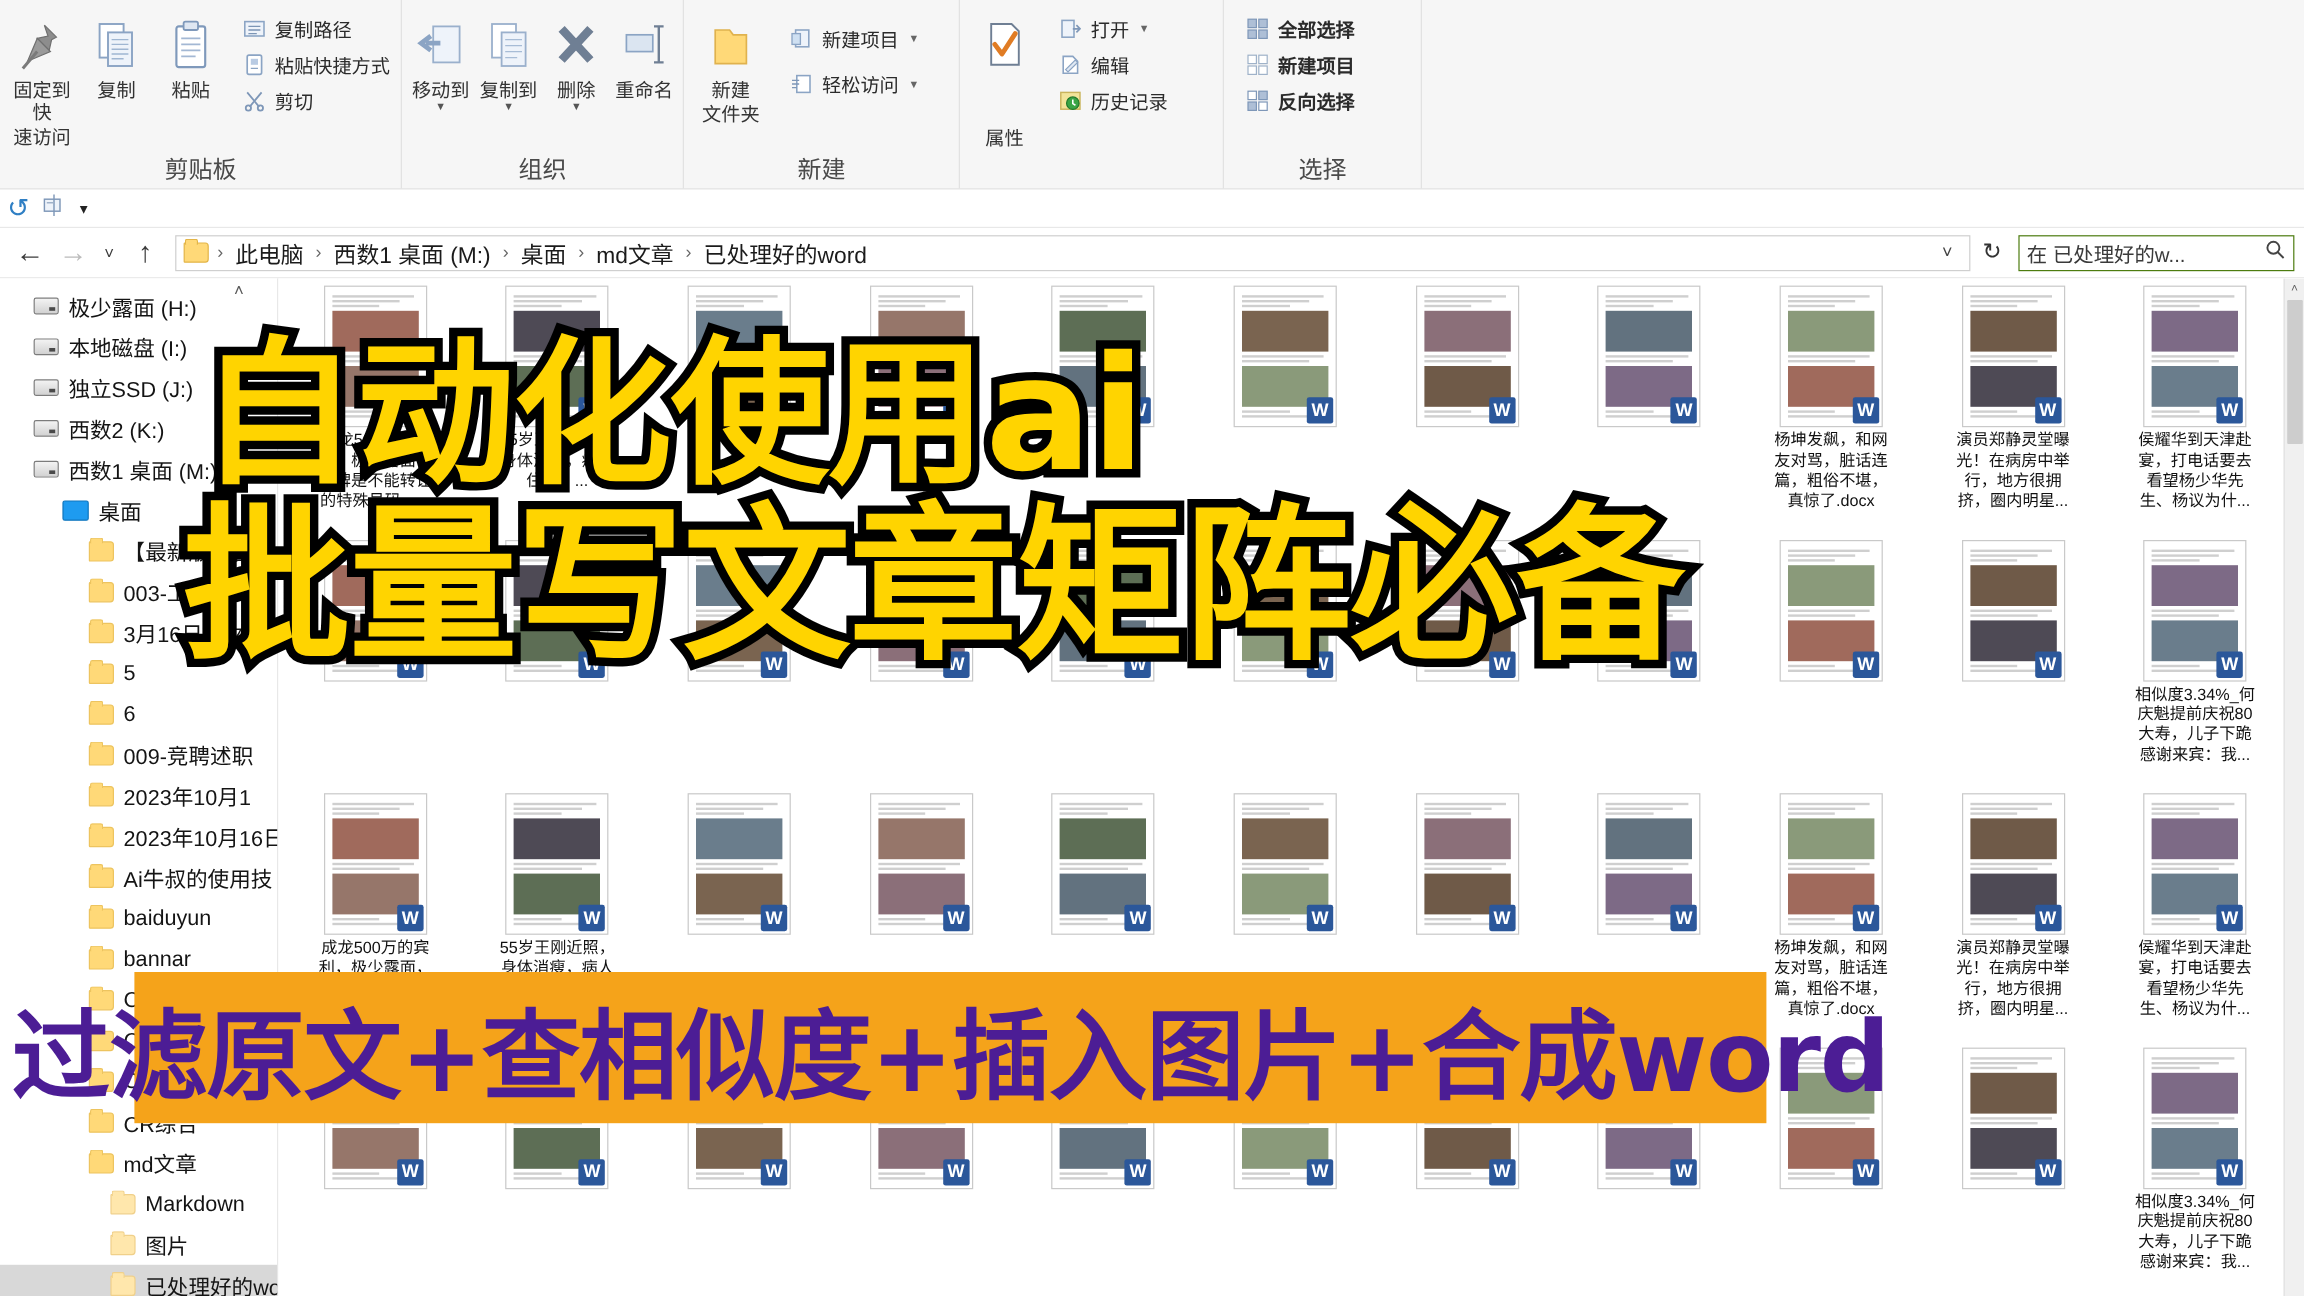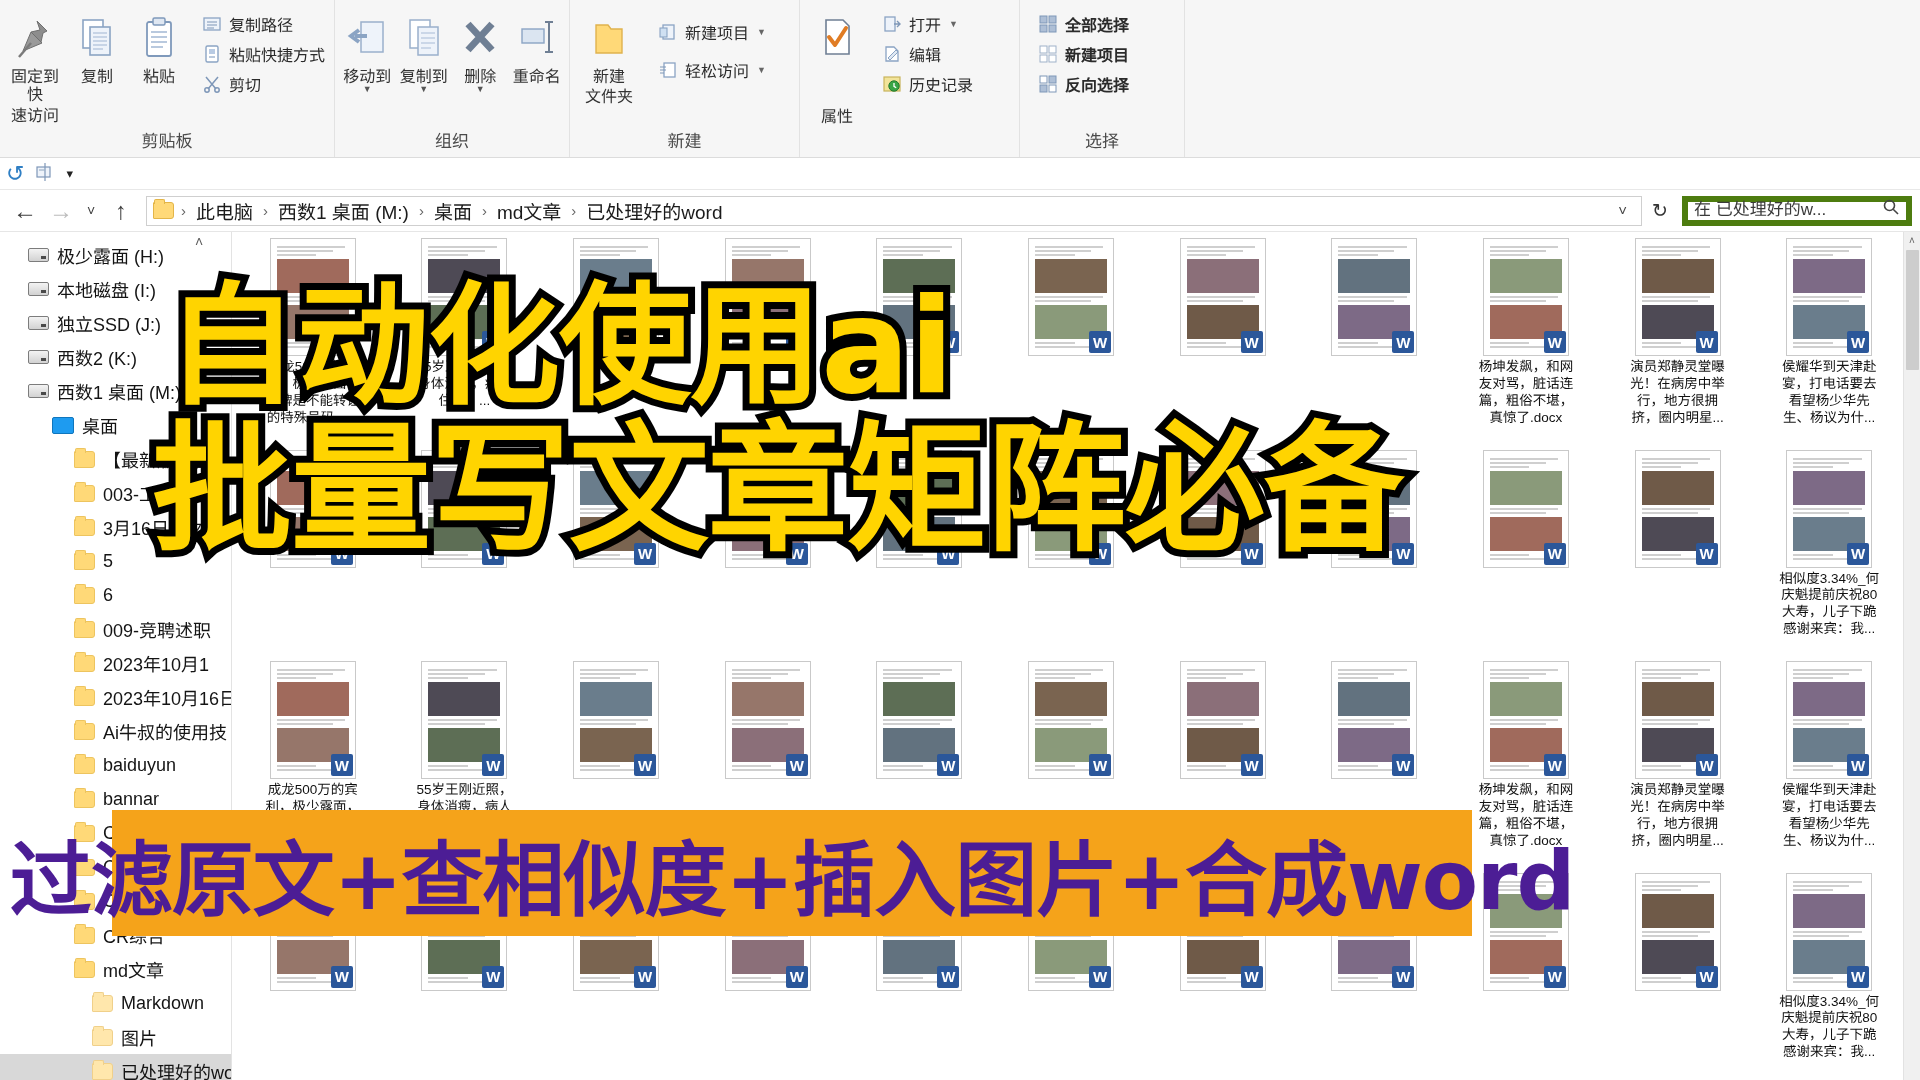--- a/index.html
+++ b/index.html
@@ -21,21 +21,21 @@
   .ribbon-group {
     position: relative;
     display: flex;
     flex-direction: column;
     justify-content: flex-start;
     border-right: 1px solid #e2e2e2;
     padding: 6px 4px 0 4px;
   }
   .rg-body { display: flex; align-items: flex-start; flex: 1; }
   .rg-title {
-    text-align: center; font-size: 17px; color: #4a4a4a;
+    text-align: center; font-size: 20px; color: #4a4a4a;
     height: 30px; line-height: 30px;
   }
 
   .big-btn {
     width: 74px; display: flex; flex-direction: column; align-items: center;
     padding-top: 6px; font-size: 16px; color: #333; text-align: center; line-height: 1.15;
     cursor: default;
   }
   .big-btn .ico { height: 54px; display: flex; align-items: center; justify-content: center; }
   .big-btn .lbl { margin-top: 2px; }
@@ -82,22 +82,22 @@
     width: 21px; height: 17px; background: #ffd978; border: 1px solid #e3b548;
     border-radius: 1px 3px 3px 1px; position: relative; margin-right: 2px;
   }
   .crumb-folder:before {
     content:""; position:absolute; left:0; top:-4px; width:9px; height:4px;
     background:#ffd978; border:1px solid #e3b548; border-bottom:none; border-radius:2px 2px 0 0;
   }
   #crumb-dropdown { margin-left:auto; font-size:15px; color:#444; padding:0 8px; cursor:default; }
   #refreshbtn { font-size: 19px; color:#333; padding: 0 8px; cursor: default; }
   #searchbox {
-    width: 230px; height: 30px; border: 6px solid #4d7c0f; background: #fff;
-    display:flex; align-items:flex-end; padding: 0 6px; margin-left:4px;
+    width: 230px; height: 30px; border: 1px solid #4d7c0f; background: #fff;
+    display:flex; align-items:center; padding: 0 6px; margin-left:4px;
   }
   #searchbox .stext { flex:1; font-size: 17px; color: #3a3a3a; white-space: nowrap; overflow: hidden; }
 
   
   #body { position:absolute; left:0; top:232px; width:1920px; height:848px; display:flex; }
 
   
   #sidebar {
     width: 232px; background: #ffffff; border-right: 1px solid #e3e3e3;
     padding-top: 6px; overflow: hidden; position: relative;

